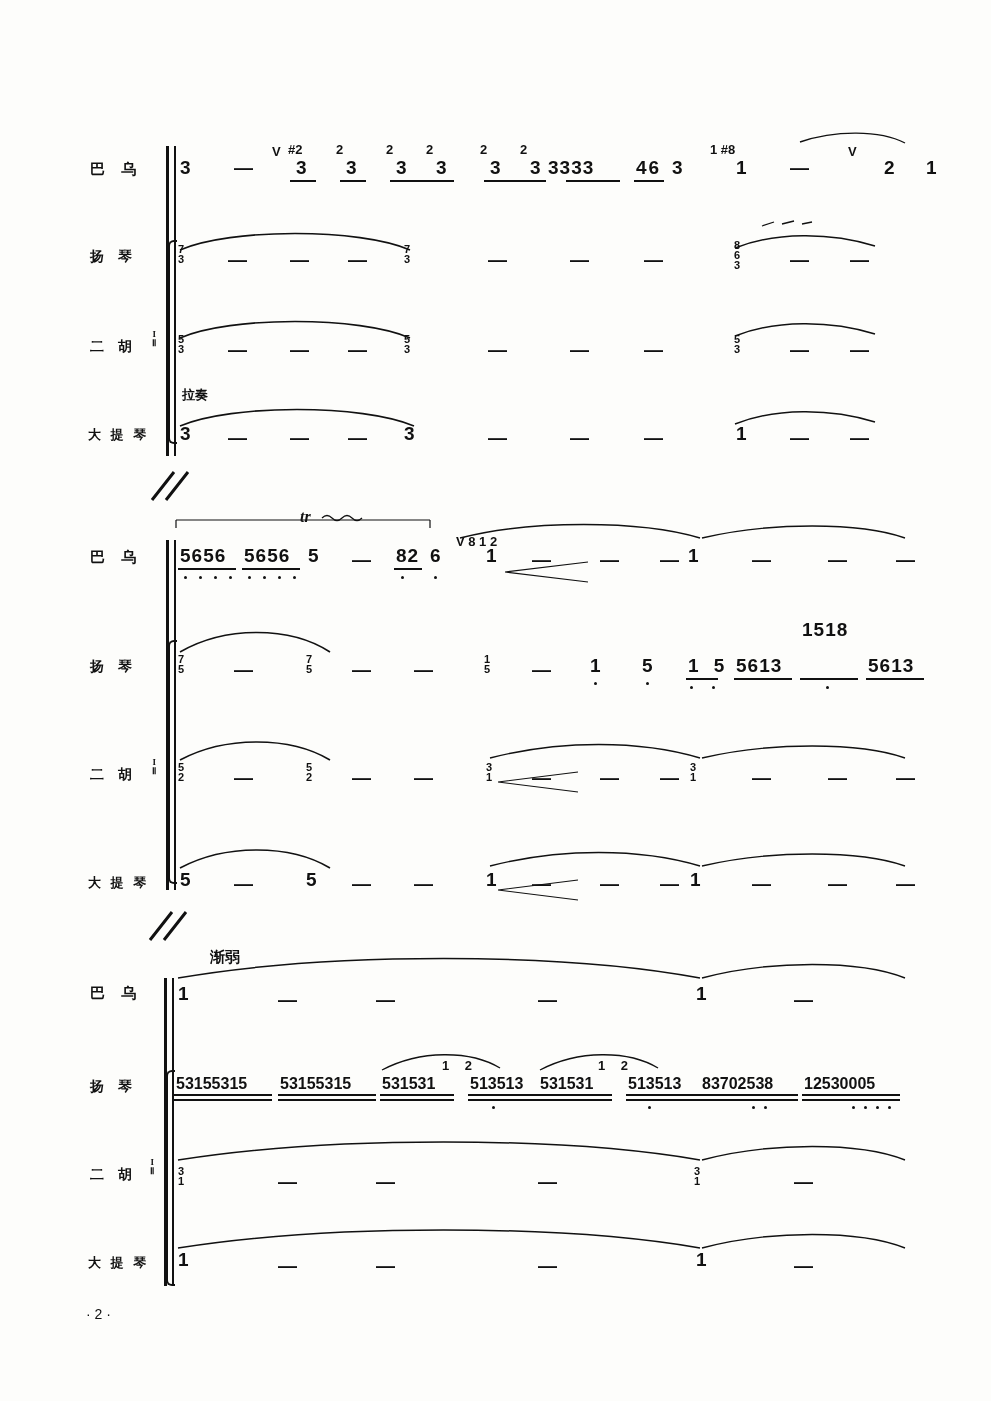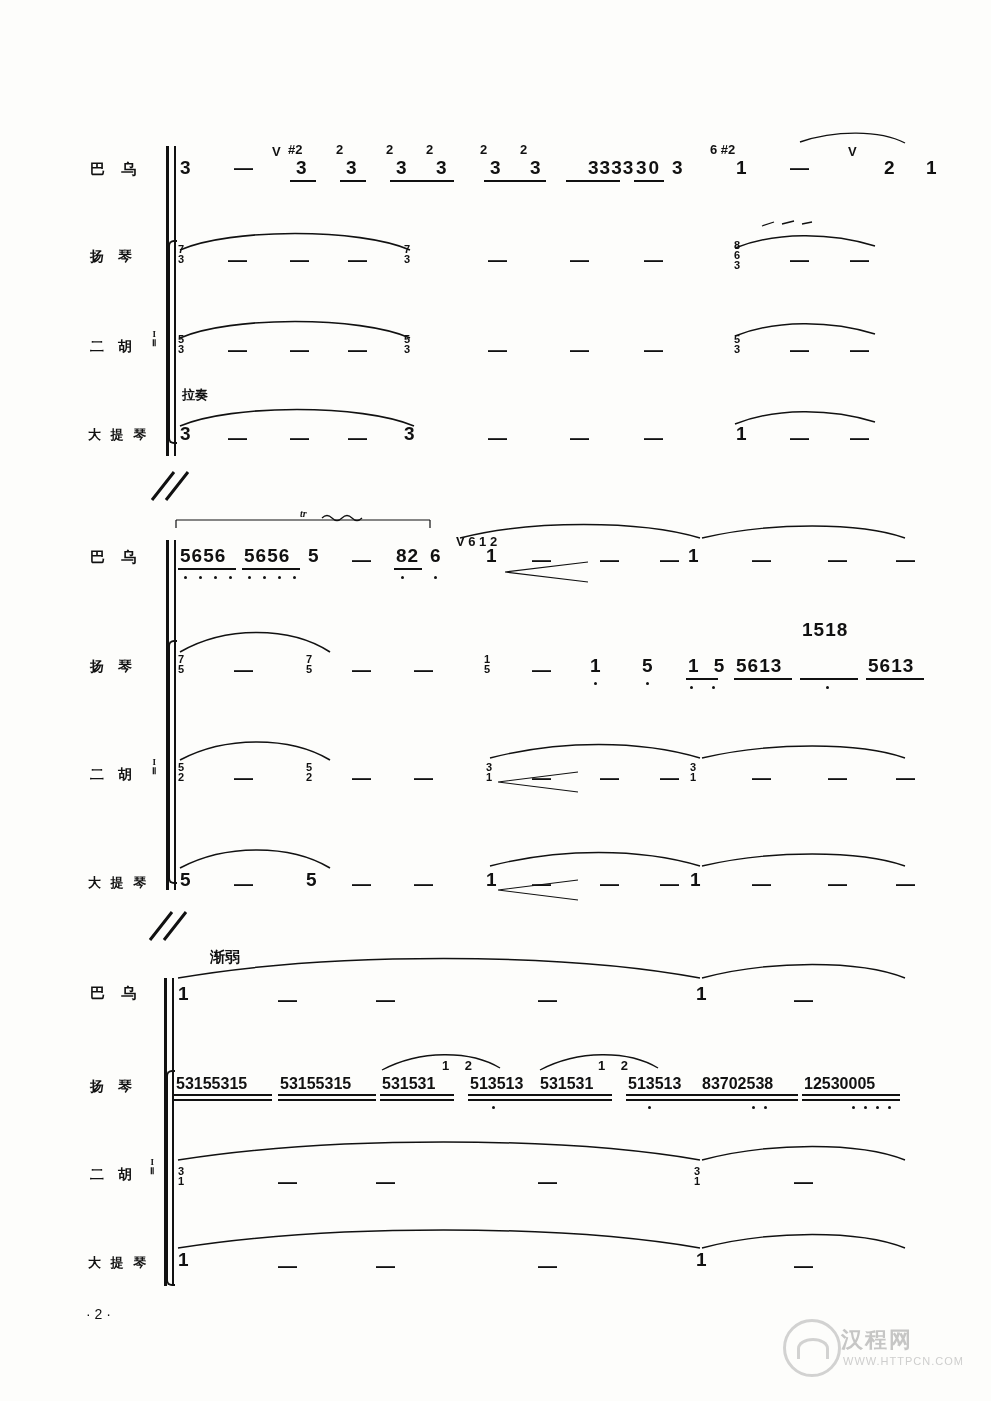--- a/index.html
+++ b/index.html
@@ -115,21 +115,21 @@
   }
 
   
   .marking {
     position: absolute;
     font-family: "Liberation Sans", sans-serif;
     font-weight: bold;
     font-size: 13px;
     color: #111;
   }
-  .marking.italic { font-style: italic; font-family: "Liberation Serif", serif; font-size: 10px; }
+  .marking.italic { font-style: italic; font-family: "Liberation Serif", serif; font-size: 16px; }
 
   
   .page-num {
     position: absolute;
     font-family: "Liberation Sans", sans-serif;
     font-size: 14px;
     color: #111;
   }
 
   
@@ -265,27 +265,27 @@
   <div class="note xs" style="left:426px; top:140px;">2</div>
   <div class="note" style="left:436px; top:158px;">3</div>
   <div class="beam" style="left:390px; top:180px; width:64px;"></div>
 
   <div class="note xs" style="left:480px; top:140px;">2</div>
   <div class="note" style="left:490px; top:158px;">3</div>
   <div class="note xs" style="left:520px; top:140px;">2</div>
   <div class="note" style="left:530px; top:158px;">3</div>
   <div class="beam" style="left:484px; top:180px; width:62px;"></div>
 
-  <div class="note" style="left:588px; top:158px; letter-spacing:1px;">3333</div>
+  <div class="note" style="left:548px; top:158px; letter-spacing:1px;">3333</div>
   <div class="beam" style="left:566px; top:180px; width:54px;"></div>
-  <div class="note" style="left:636px; top:158px; letter-spacing:2px;">30</div>
+  <div class="note" style="left:636px; top:158px; letter-spacing:2px;">46</div>
   <div class="beam" style="left:634px; top:180px; width:30px;"></div>
   <div class="note" style="left:672px; top:158px;">3</div>
 
-  <div class="note xs" style="left:710px; top:140px;">6 #2</div>
+  <div class="note xs" style="left:710px; top:140px;">1 #8</div>
   <div class="note" style="left:736px; top:158px;">1</div>
   <div class="dash" style="left:790px; top:158px;">—</div>
   <div class="note xs" style="left:848px; top:142px;">V</div>
   <div class="note" style="left:884px; top:158px;">2</div>
   <div class="note" style="left:926px; top:158px;">1</div>
 
   <div class="stack" style="left:178px; top:244px;">7<br>3</div>
   <div class="dash" style="left:228px; top:250px;">—</div>
   <div class="dash" style="left:290px; top:250px;">—</div>
   <div class="dash" style="left:348px; top:250px;">—</div>
@@ -353,21 +353,21 @@
 
   <div class="note" style="left:308px; top:546px;">5</div>
   <div class="dash" style="left:352px; top:550px;">—</div>
 
   <div class="note" style="left:396px; top:546px; letter-spacing:1px;">82</div>
   <div class="beam" style="left:394px; top:568px; width:28px;"></div>
   <div class="note" style="left:430px; top:546px;">6</div>
   <div class="dotmark" style="left:401px; top:576px;"></div>
   <div class="dotmark" style="left:434px; top:576px;"></div>
 
-  <div class="note xs" style="left:456px; top:532px;">V 6 1 2</div>
+  <div class="note xs" style="left:456px; top:532px;">V 8 1 2</div>
   <div class="note" style="left:486px; top:546px;">1</div>
   <div class="dash" style="left:532px; top:550px;">—</div>
   <div class="dash" style="left:600px; top:550px;">—</div>
   <div class="dash" style="left:660px; top:550px;">—</div>
   <div class="note" style="left:688px; top:546px;">1</div>
   <div class="dash" style="left:752px; top:550px;">—</div>
   <div class="dash" style="left:828px; top:550px;">—</div>
   <div class="dash" style="left:896px; top:550px;">—</div>
 
   <div class="stack" style="left:178px; top:654px;">7<br>5</div>
@@ -494,19 +494,14 @@
 
   <div class="note" style="left:178px; top:1250px;">1</div>
   <div class="dash" style="left:278px; top:1256px;">—</div>
   <div class="dash" style="left:376px; top:1256px;">—</div>
   <div class="dash" style="left:538px; top:1256px;">—</div>
   <div class="note" style="left:696px; top:1250px;">1</div>
   <div class="dash" style="left:794px; top:1256px;">—</div>
 
   <div class="page-num" style="left:86px; top:1306px;">· 2 ·</div>
 
-  <div class="watermark">
-    <div class="wm-circle"></div>
-    <div class="wm-text">汉程网</div>
-    <div class="wm-sub">WWW.HTTPCN.COM</div>
-  </div>
 
 </div>
 
 </body></html>

